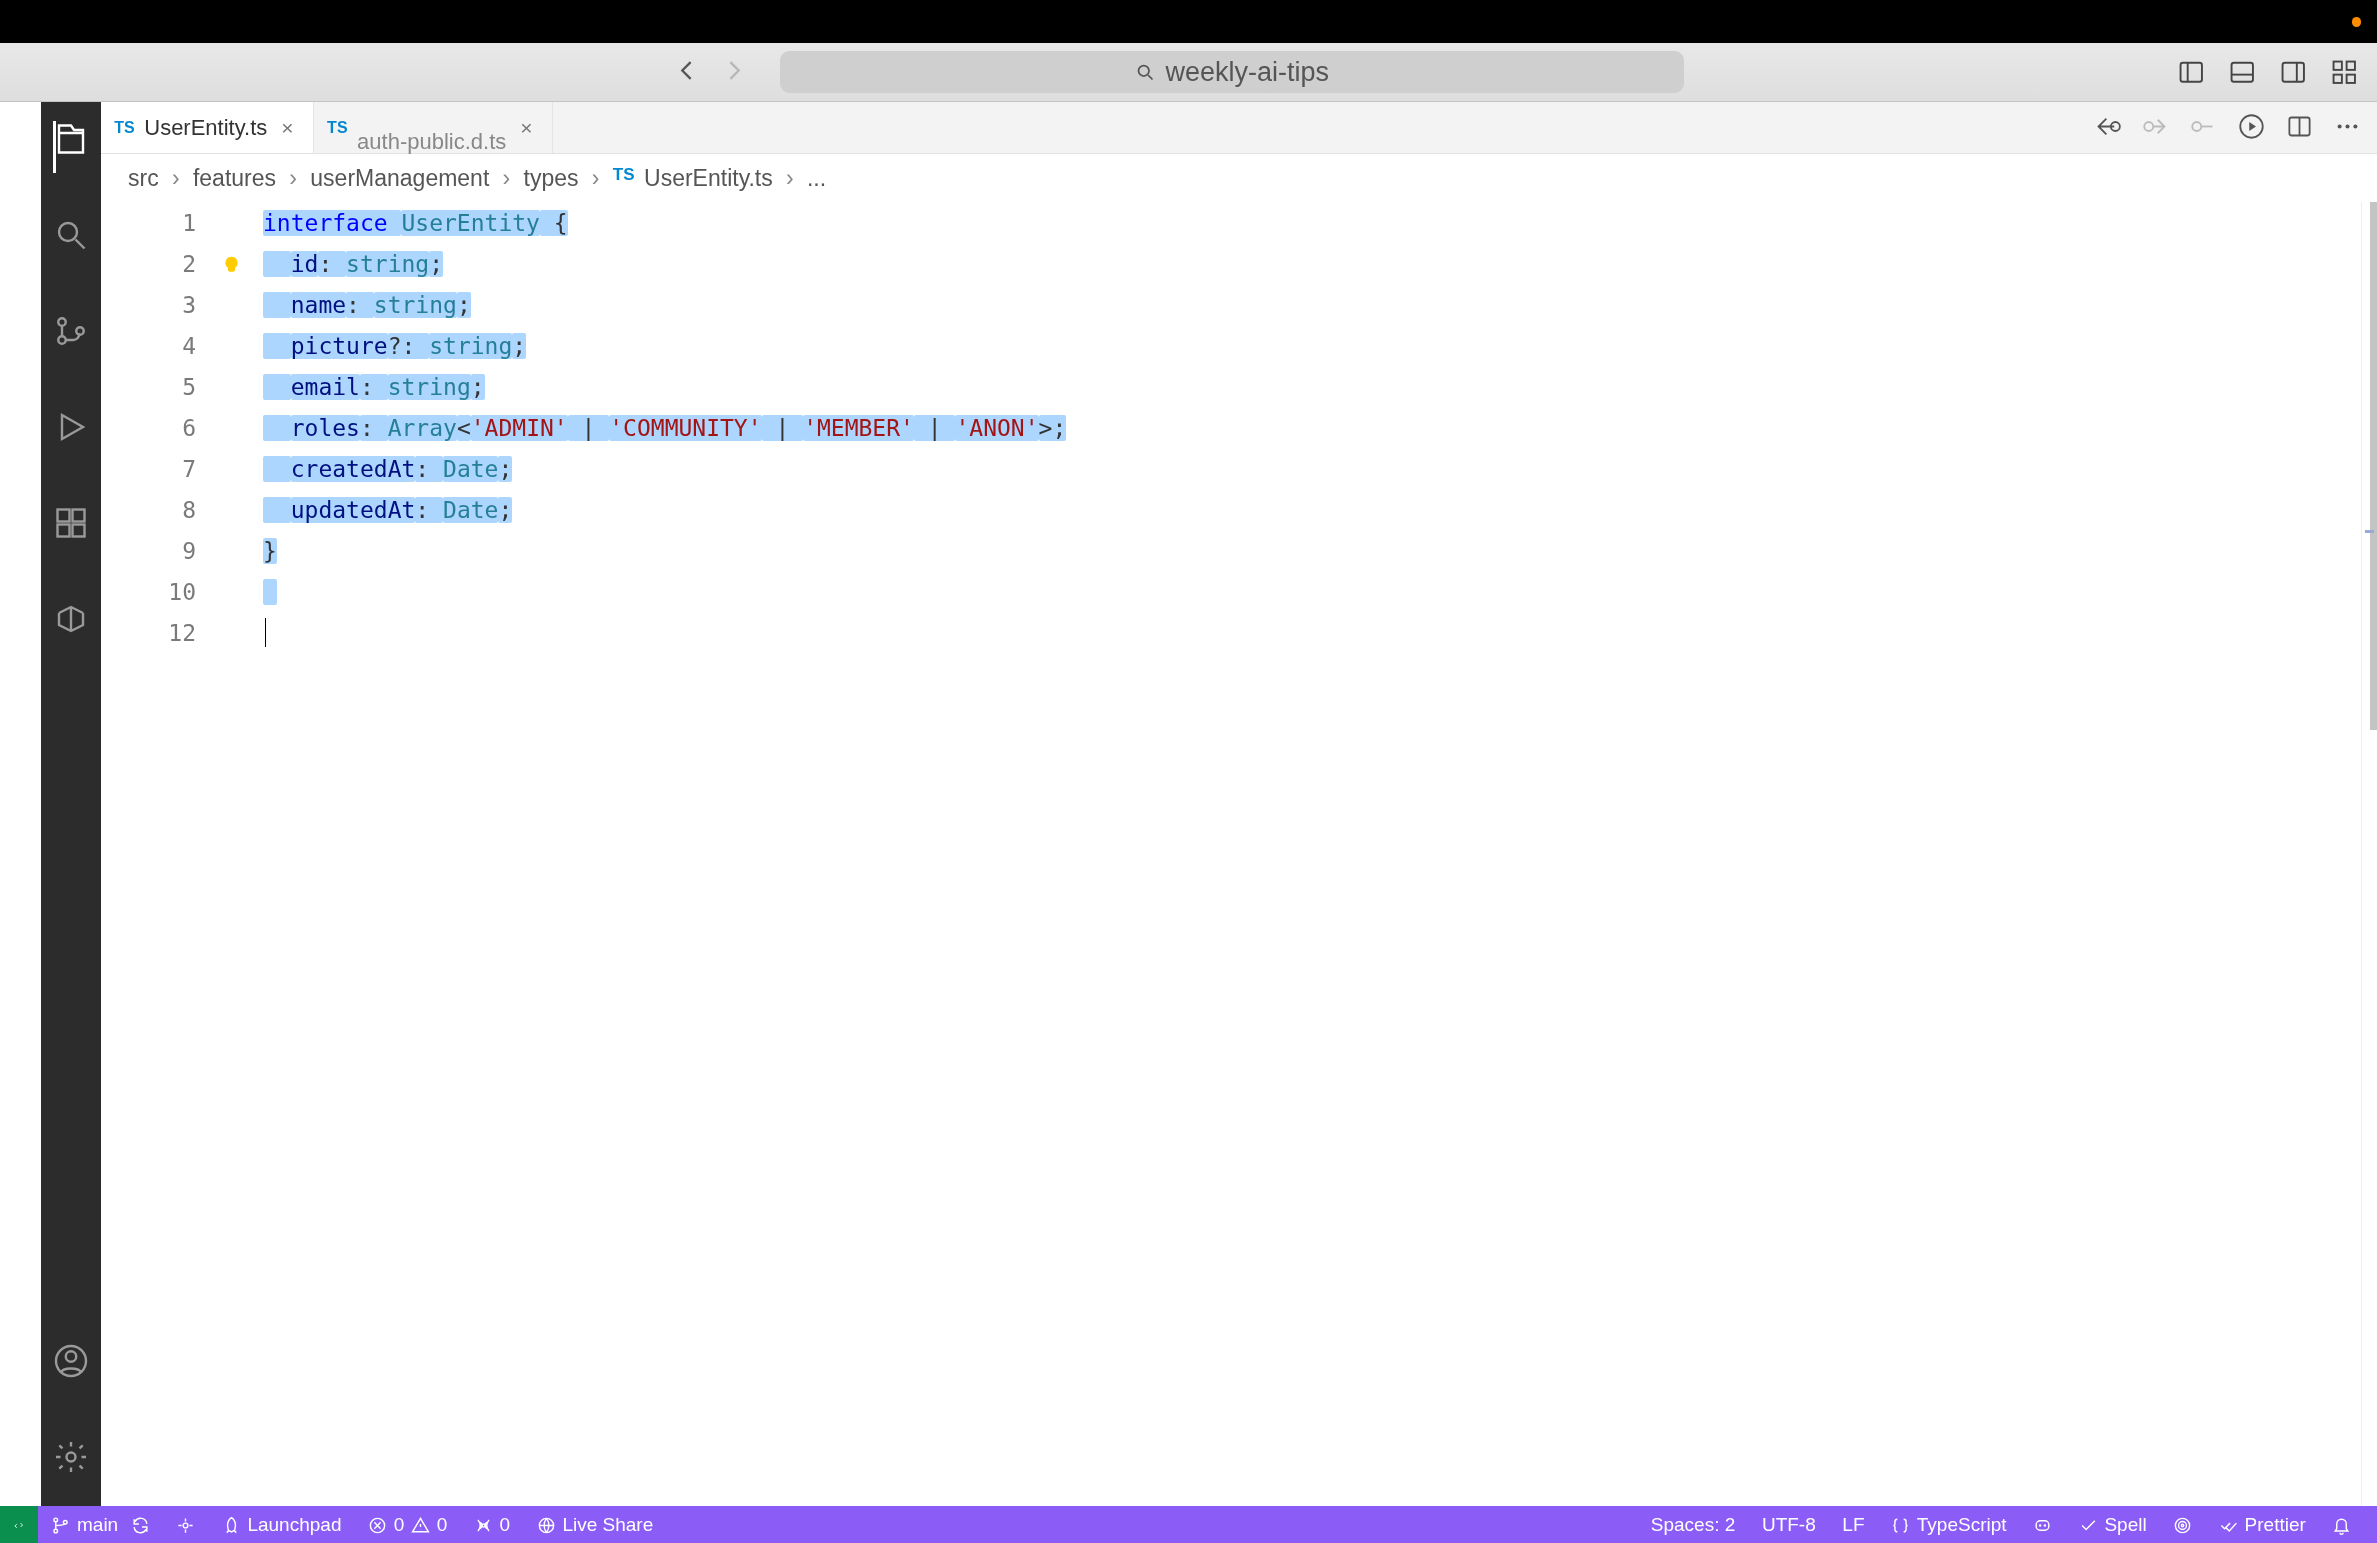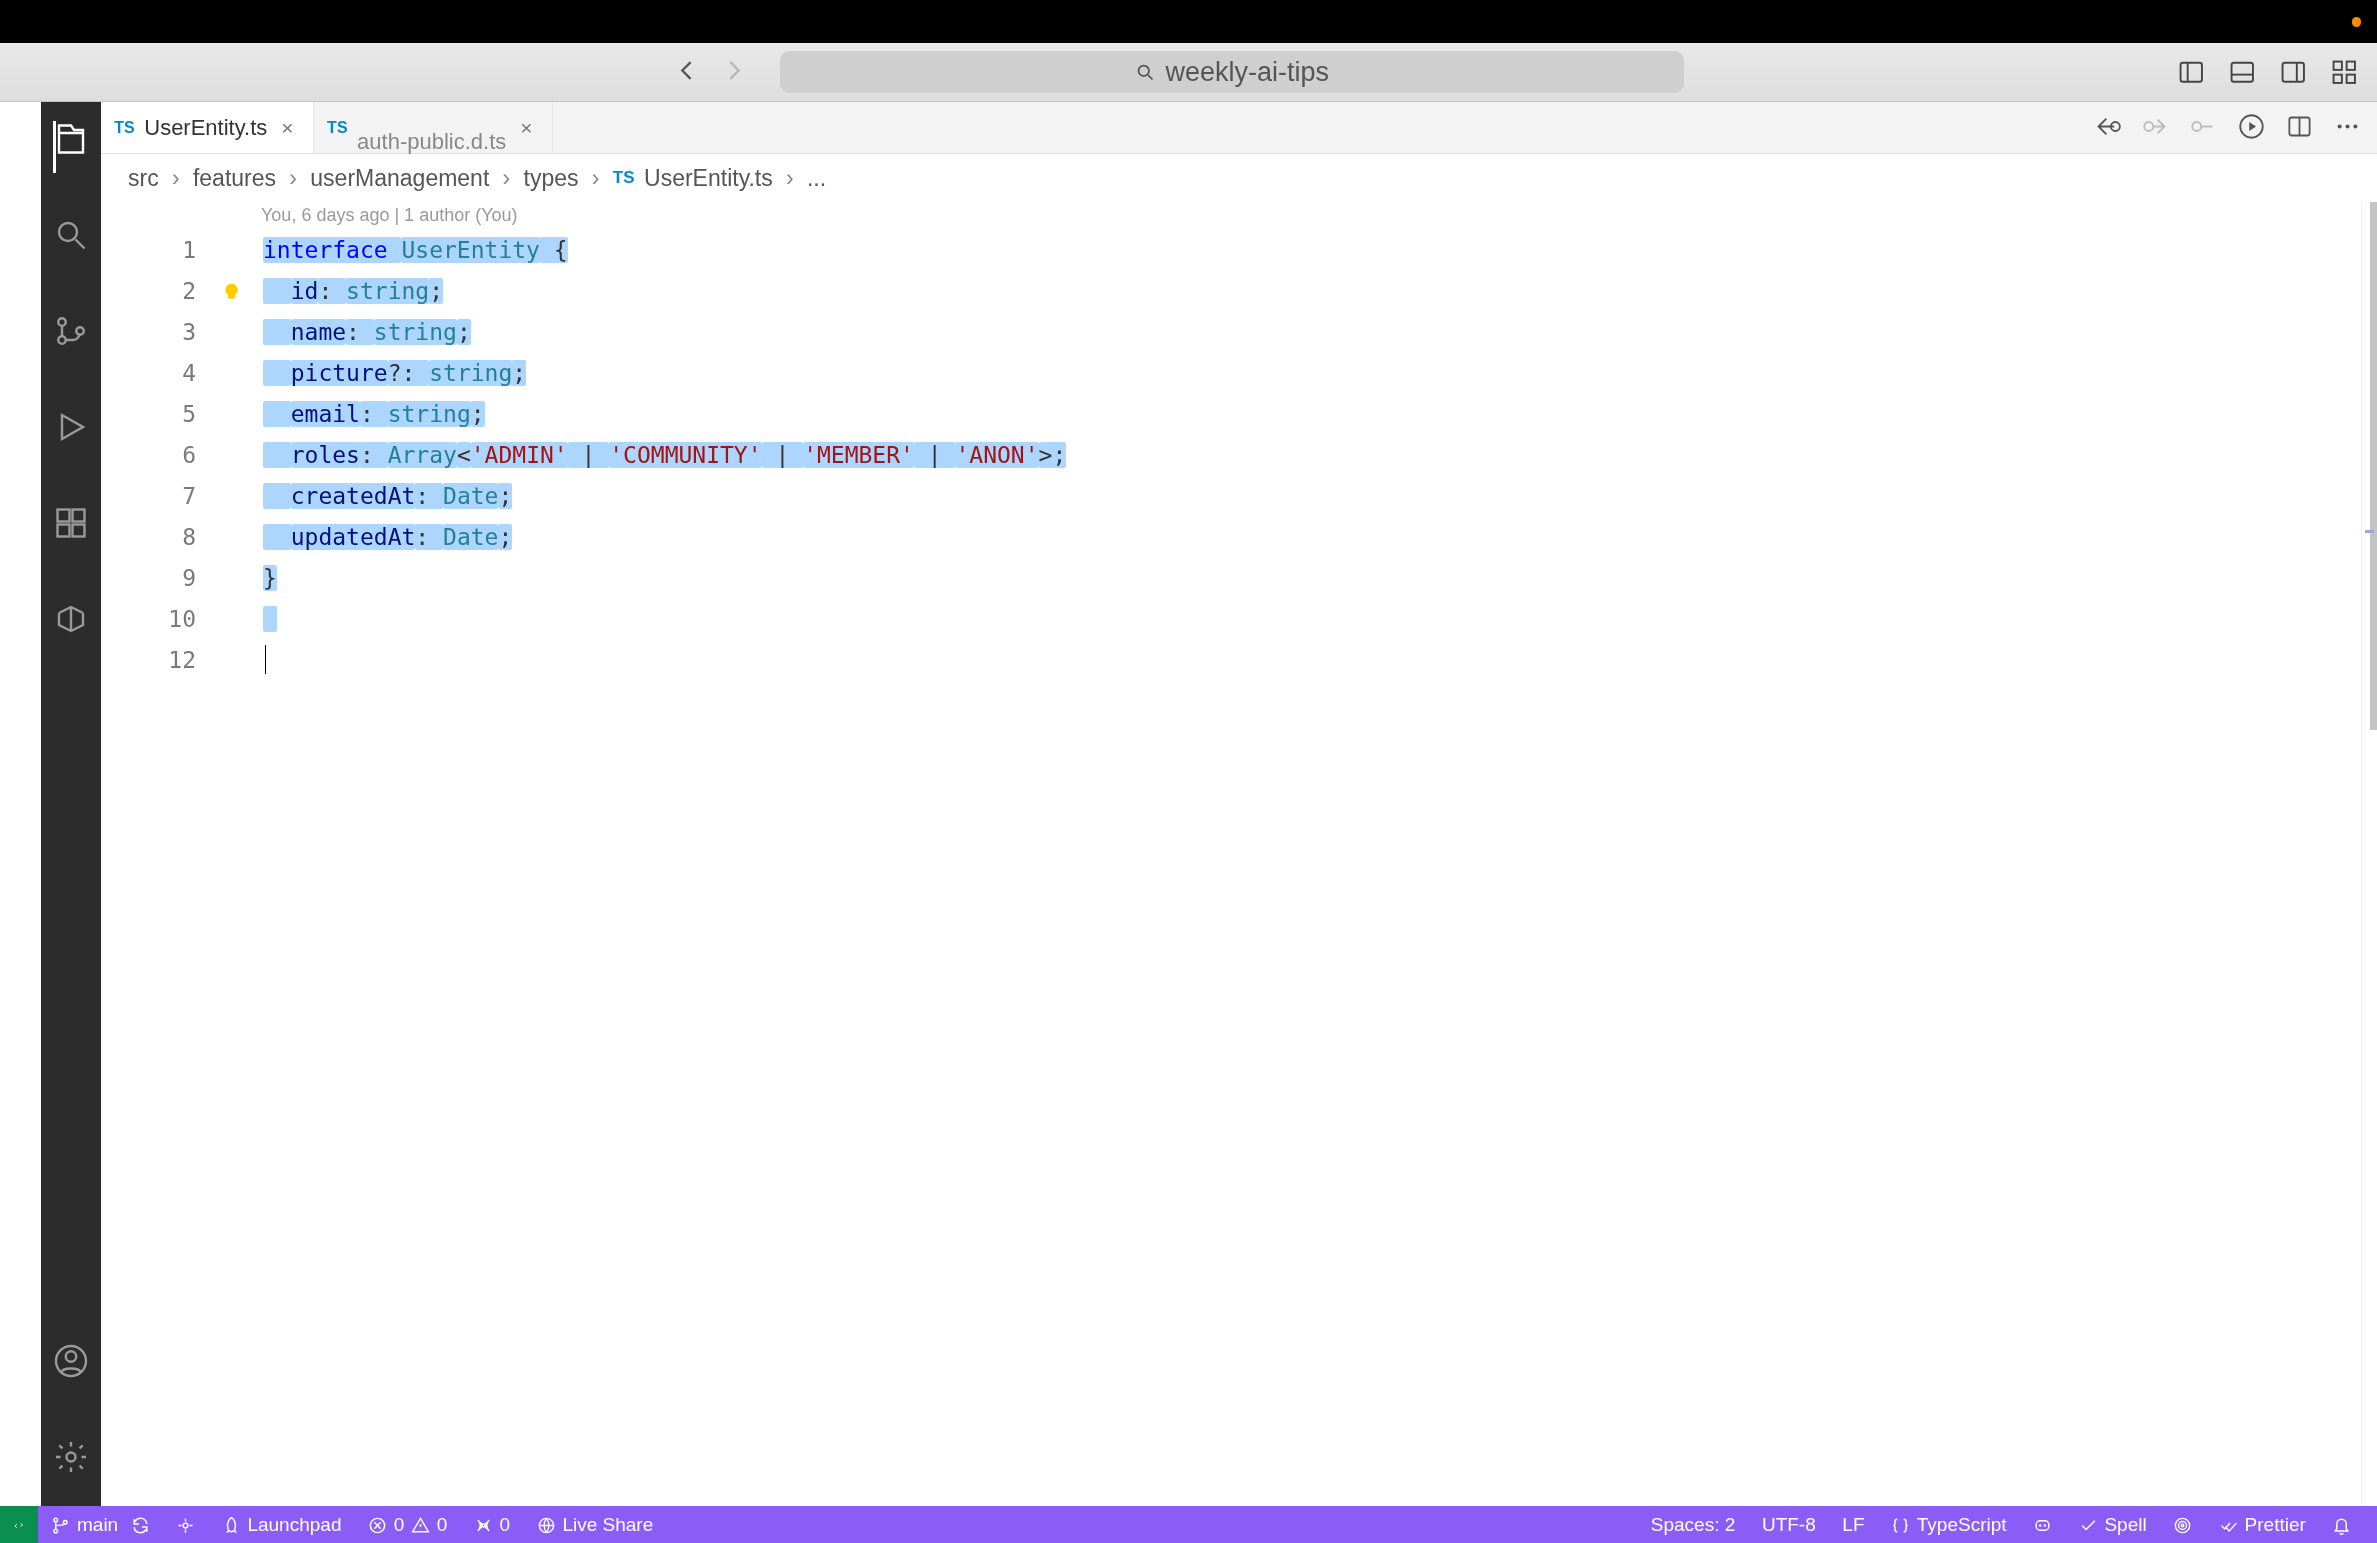--- a/index.html
+++ b/index.html
@@ -398,38 +398,37 @@
             </svg></div>
         <div><svg viewBox="0 0 24 24">
               <circle cx="5" cy="12" r="1.8" fill="#555" stroke="none"></circle>
               <circle cx="12" cy="12" r="1.8" fill="#555" stroke="none"></circle>
               <circle cx="19" cy="12" r="1.8" fill="#555" stroke="none"></circle>
             </svg></div>
       </div>
     </div>
 
     <div class="breadcrumbs">
-      <span id="bc-container" style="display:flex;align-items:center;gap:13.3px;">
+      <span id="bc-container" style="display:flex;align-items:flex-start;gap:13.3px;">
           <span>src</span>
           <span class="chev">›</span>
           <span>features</span>
           <span class="chev">›</span>
           <span>userManagement</span>
           <span class="chev">›</span>
           <span>types</span>
           <span class="chev">›</span>
           <span class="ts-badge">TS</span>
           <span>UserEntity.ts</span>
           <span class="chev">›</span>
           <span>...</span>
         </span>
     </div>
 
     <div class="code-wrap">
-      <div class="codelens">You, 6 days ago | 1 author (You)</div>
       <div id="code-lines">
           <div class="line">
             <div class="gutter">1</div>
             <div class="code"><span class="tk-kw hl">interface </span><span class="tk-type hl">UserEntity</span><span class="tk-punc hl"> {</span></div>
           </div>
           <div class="line">
             <div class="gutter">2</div>
             <div class="code"><span class="bulb"><svg viewBox="0 0 24 24">
                   <path d="M12 2a7 7 0 0 0-4 12.7V17a2 2 0 0 0 2 2h4a2 2 0 0 0 2-2v-2.3A7 7 0 0 0 12 2zM10 21h4"></path>
                 </svg></span><span class="hl">  </span><span class="tk-prop hl">id</span><span class="tk-punc hl">: </span><span class="tk-type hl">string</span><span class="tk-punc hl">;</span></div>

